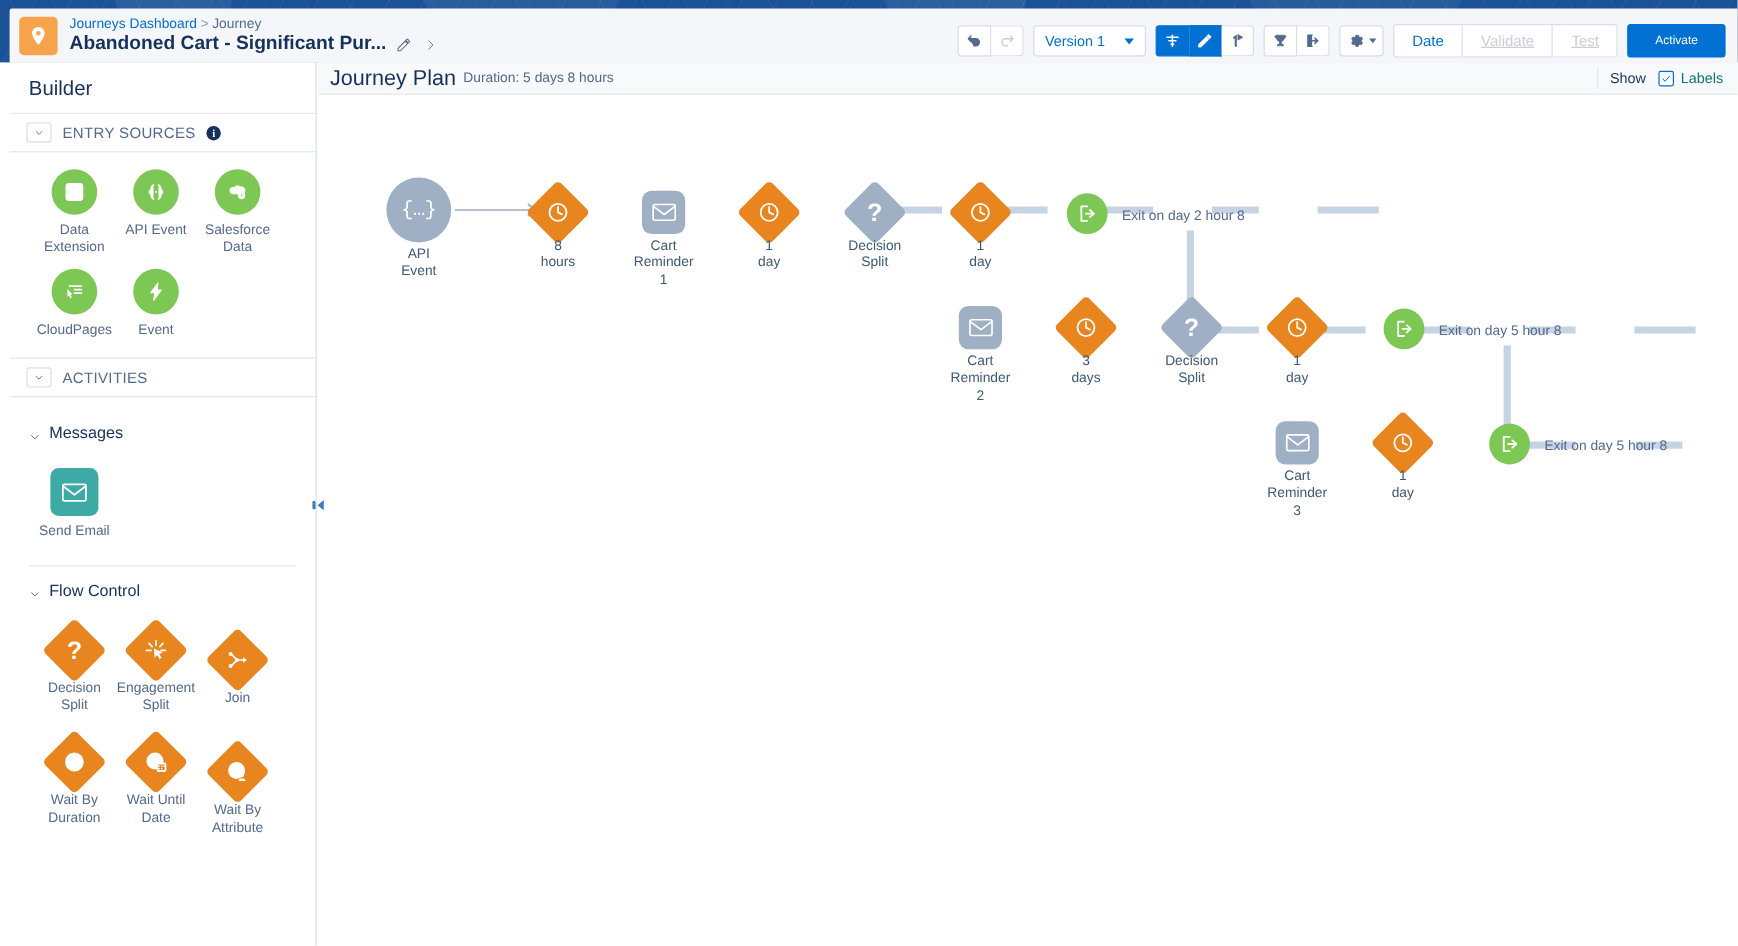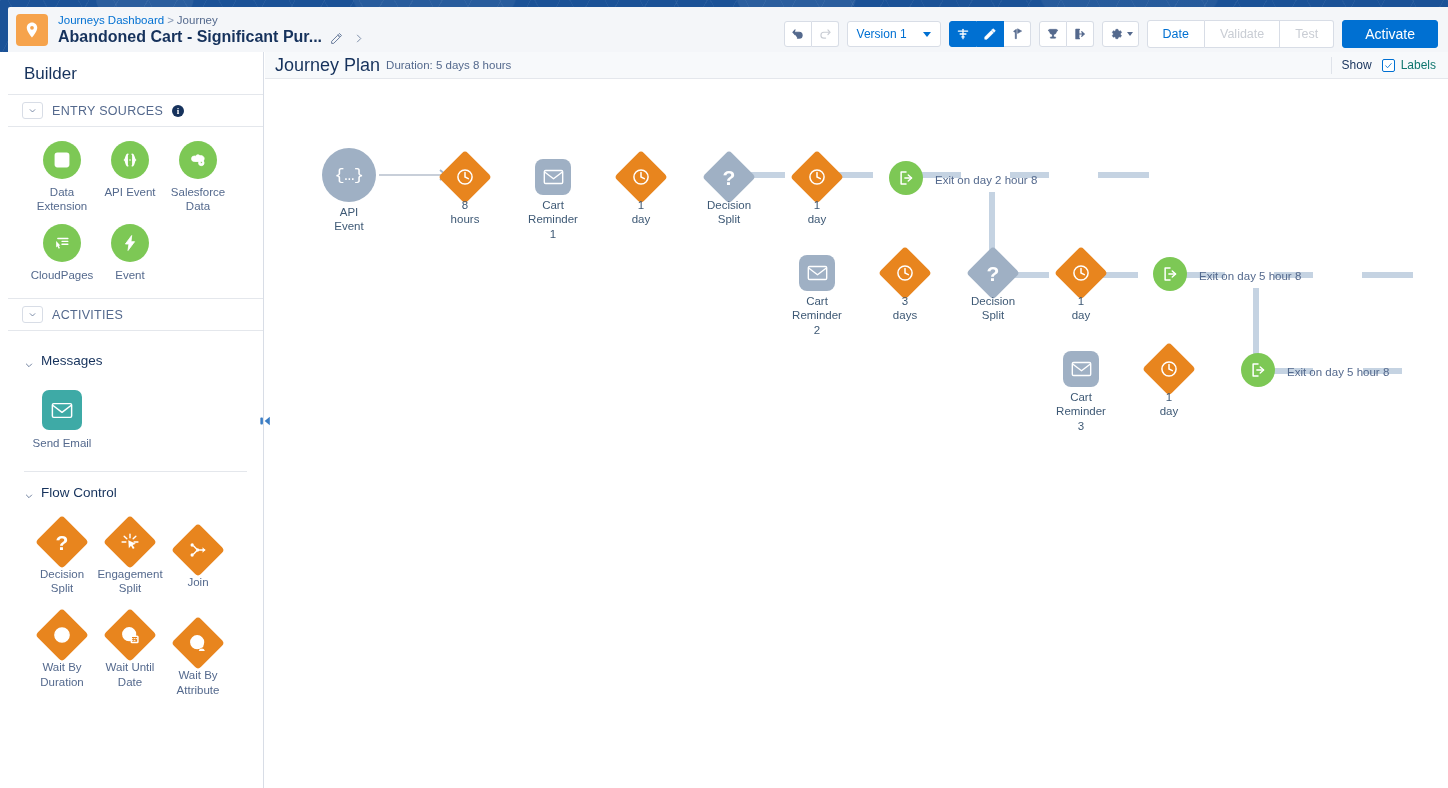--- a/index.html
+++ b/index.html
@@ -78,25 +78,25 @@
   }
   .caretdn { width: 0; height: 0; border-left: 4.5px solid transparent; border-right: 4.5px solid transparent; border-top: 5px solid #0070d2; }
   .caretsm { width: 0; height: 0; border-left: 3px solid transparent; border-right: 3px solid transparent; border-top: 4px solid #54698d; margin-left: 4px; }
   .actbtn {
     height: 28px; padding: 0 15px; border: 1px solid #d8dde6; background: #fff;
     color: #0070d2; font-size: 12.5px; display: flex; align-items: center; justify-content: center; cursor: pointer;
   }
   .actbtn.disabled { color: #c9cdd4; cursor: default; }
   .actgrp .actbtn:first-child { border-radius: 3px 0 0 3px; }
   .actgrp .actbtn:last-child  { border-radius: 0 3px 3px 0; }
-  .actgrp .actbtn + .actbtn { border-left: none; }
+  .actgrp .actbtn + .actbtn { border-left: none; text-decoration: underline; }
   .actgrp { display: flex; }
   .primary-btn {
     height: 28px; padding: 0 22px; border-radius: 3px; background: #0070d2; border: 1px solid #0070d2;
-    color: #fff; font-size: 14px; display: flex; align-items: center; justify-content: center; cursor: pointer;
+    color: #fff; font-size: 10px; display: flex; align-items: center; justify-content: center; cursor: pointer;
   }
 
   
   #sidebar {
     position: absolute; left: 8px; top: 52px; width: 256px; height: 736px;
     background: #ffffff; border-right: 1px solid #d8dde6;
     overflow: hidden;
   }
   #sidebar-scroll { position: absolute; inset: 0; overflow: hidden; }
   .builder-title { font-size: 17px; color: #16325c; padding: 12px 0 10px 16px; }

